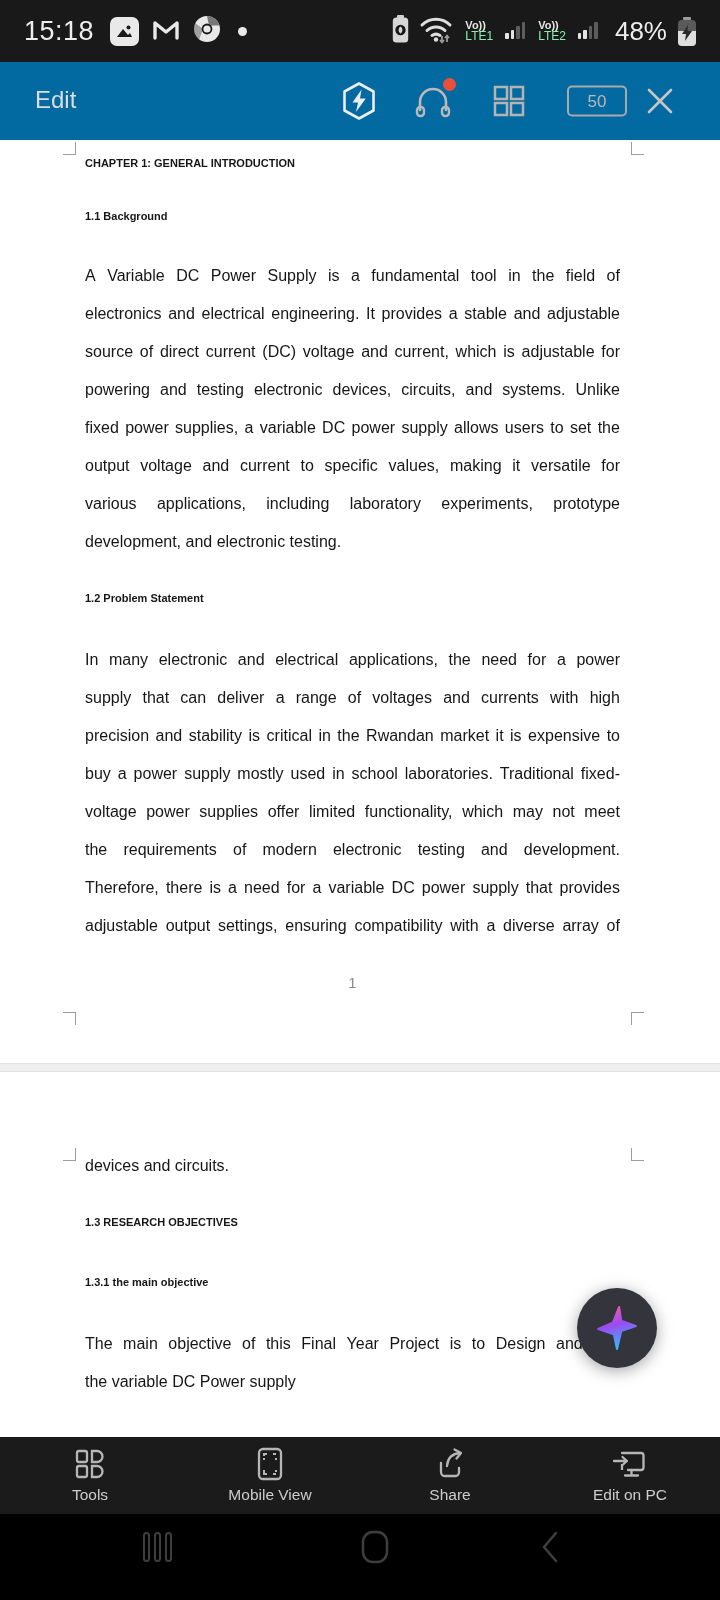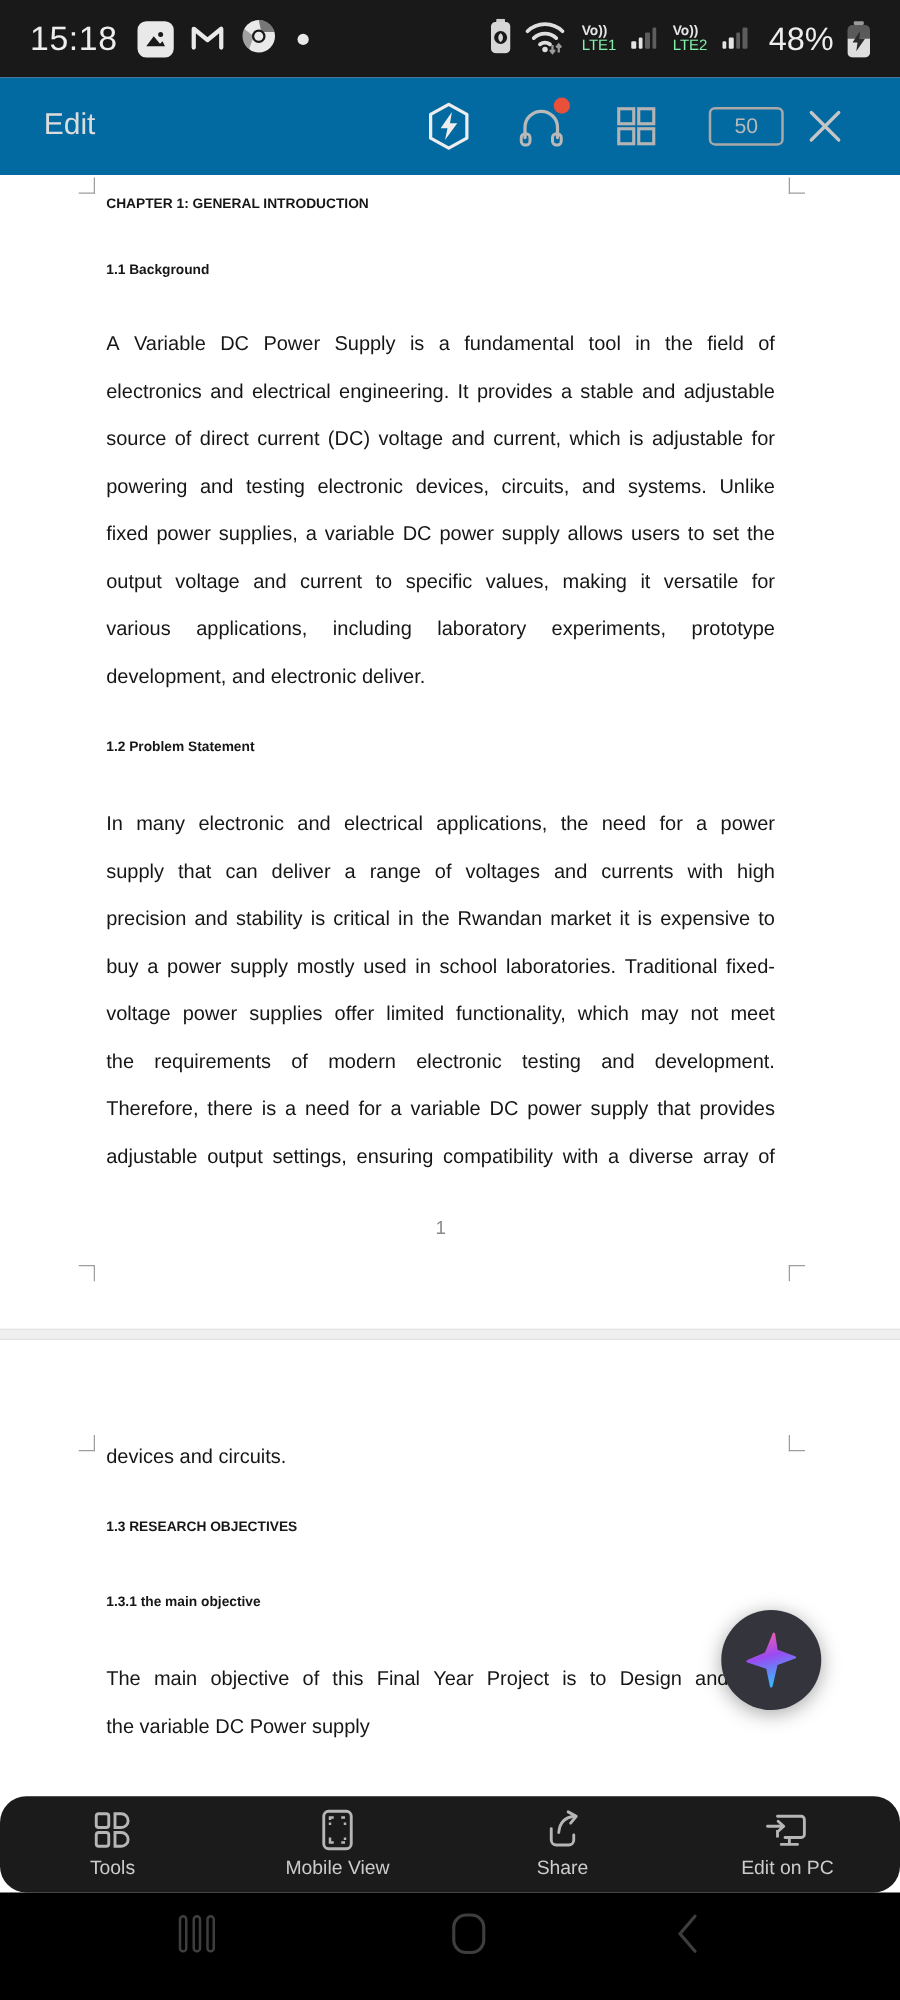--- a/index.html
+++ b/index.html
@@ -58,21 +58,21 @@
   .page-sep { position:absolute; left:0; width:720px; height:9px; background:#efefef; border-top:1px solid #e2e2e2; border-bottom:1px solid #e2e2e2; }
   
   .ai-fab {
     position:absolute; left:577px; top:1148px; width:80px; height:80px; border-radius:50%;
     background:#34343d; display:flex; align-items:center; justify-content:center;
     box-shadow:0 3px 16px rgba(0,0,0,.35);
   }
   
   .bottom-bar {
     position:absolute; top:1437px; left:0; width:720px; height:77px; background:#1b1b1c;
-    display:flex; justify-content:space-around; align-items:center;border-radius:21px;
+    display:flex; justify-content:space-around; align-items:center;
   }
   .bb-item { display:flex; flex-direction:column; align-items:center; gap:5px; min-width:120px; }
   .bb-label { color:#cccccc; font-size:15.5px; }
   
   .nav-bar { position:absolute; top:1514px; left:0; width:720px; height:86px; background:#000; }
   .nav-ic { position:absolute; top:15px; }
 </style>
 </head>
 <body>
 
@@ -277,21 +277,21 @@
           <span>for</span>
         </div>
         <div class="doc-line">
           <span>various</span>
           <span>applications,</span>
           <span>including</span>
           <span>laboratory</span>
           <span>experiments,</span>
           <span>prototype</span>
         </div>
-        <div class="doc-line left">development, and electronic deliver.</div>
+        <div class="doc-line left">development, and electronic testing.</div>
       </div>
 
     <div class="doc-h" style="top:444px">1.2 Problem Statement</div>
 
     <div class="para" style="top:501px">
         <div class="doc-line">
           <span>In</span>
           <span>many</span>
           <span>electronic</span>
           <span>and</span>

